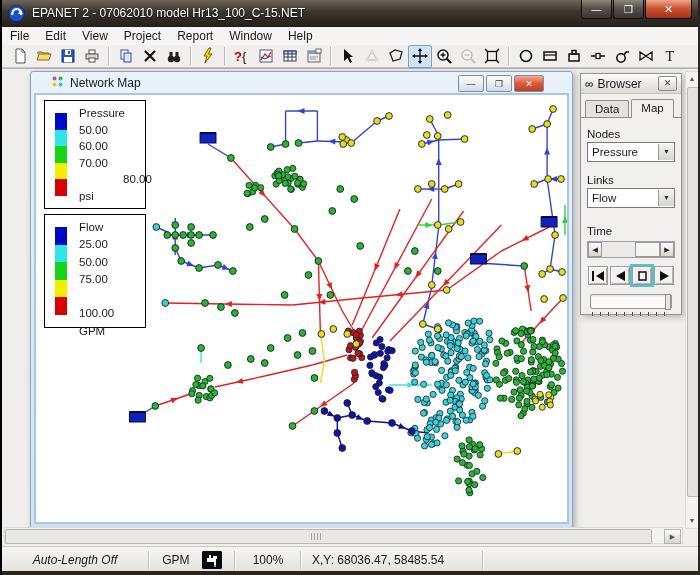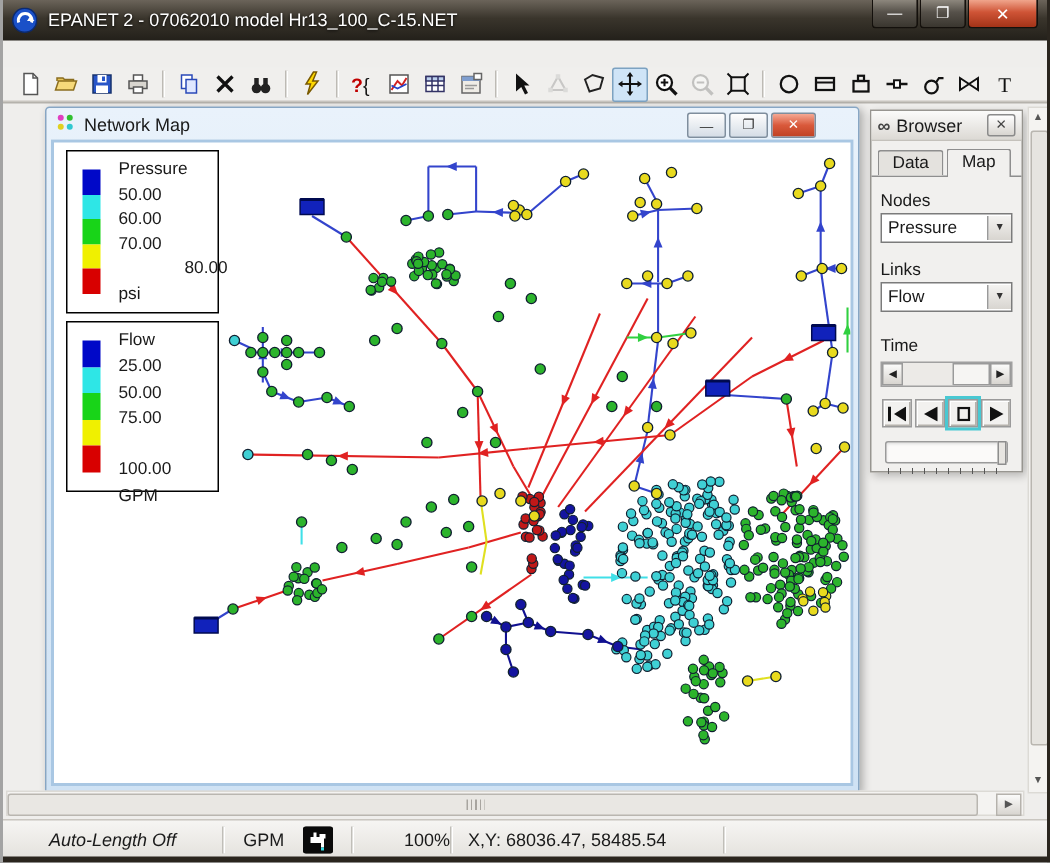--- a/index.html
+++ b/index.html
@@ -1,18 +1,18 @@
 <!DOCTYPE html>
 <html><head>
 <meta charset="utf-8">
 <style>
   html,body{margin:0;padding:0;background:#555;}
   .app{position:relative;width:700px;height:575px;background:#efeeec;overflow:hidden;
        font-family:"Liberation Sans","DejaVu Sans",sans-serif;font-size:12px;color:#1a1a1a;
-       border-left:2px solid #a3a3a3;border-right:2px solid #2a251e;box-sizing:border-box;}
+       border-left:2px solid #000000;border-right:2px solid #2a251e;box-sizing:border-box;}
   
   .titlebar{position:absolute;left:0;top:0;width:100%;height:27px;
     background:linear-gradient(180deg,#6b645a,#3a352c 45%,#23201a);color:#fff;}
   .titlebar .appicon{position:absolute;left:6px;top:5px;width:17px;height:17px;}
   .titlebar .tb-text{position:absolute;left:30px;top:6px;font-size:12px;text-shadow:0 1px 2px #000;}
   .winbtns{position:absolute;right:6px;top:0;display:flex;}
   .winbtn{width:29px;height:18px;border:1px solid #14100c;border-top:none;
     background:linear-gradient(#8d877d,#56514a 45%,#3a362f);color:#fff;
     display:flex;align-items:center;justify-content:center;font-size:10px;
     border-radius:0 0 3px 3px;margin-left:1px;}
@@ -29,21 +29,21 @@
   .tbtn{width:22px;height:21px;display:flex;align-items:center;justify-content:center;border:1px solid transparent;border-radius:2px;}
   .tbtn.pressed{background:#cfe4f7;border:1px solid #7da2c1;}
   .tbtn.disabled{opacity:.38;filter:grayscale(1);}
   .tbtn svg{display:block;}
   
   .mdi{position:absolute;left:0;top:68px;width:100%;height:478px;background:#efeeec;border-top:1px solid #b5b2ac;}
   
   .map-window{position:absolute;left:28px;top:2px;width:541px;height:455px;
      background:linear-gradient(#e9f2fb,#cfe2f4);border:1px solid #87a6c4;border-radius:3px 3px 0 0;
      box-shadow:2px 2px 6px rgba(0,0,0,.28);}
-  .mw-title{position:absolute;left:0;top:0;right:0;height:21px;display:flex;align-items:center;padding-left:6px;}
+  .mw-title{position:absolute;left:0;top:0;right:0;height:21px;display:flex;align-items:center;padding-left:20px;}
   .mw-title .mw-text{margin-left:6px;}
   .mw-btns{position:absolute;right:28px;top:3px;display:flex;}
   .mwbtn{width:24px;height:15px;border:1px solid #7f8e9d;border-radius:2px;margin-left:2px;
      background:linear-gradient(#fdfdfd,#d5dde6);display:flex;align-items:center;justify-content:center;
      font-size:9px;color:#333;}
   .mwbtn.close{width:28px;background:linear-gradient(#f5a893,#d9593b 50%,#c04223);color:#fff;font-weight:bold;}
   .mw-client{position:absolute;left:3px;right:3px;top:21px;bottom:3px;background:#fff;
      border:2px solid #a9c7e3;box-sizing:border-box;overflow:hidden;}
   .mapsvg{position:absolute;left:0;top:0;width:100%;height:100%;}
   
@@ -96,21 +96,21 @@
   .hs-thumb{position:absolute;left:0;top:1px;width:645px;height:13px;background:#e9e7e3;border:1px solid #b9b6b0;border-radius:2px;}
   .hs-grip{position:absolute;left:305px;top:3px;width:12px;height:7px;
      background:repeating-linear-gradient(90deg,#a8a5a0 0 1px,transparent 1px 3px);}
   .hs-right{position:absolute;right:1px;top:1px;width:15px;height:13px;background:linear-gradient(#fbfbfa,#d8d5d0);
      border:1px solid #b5b2ac;font-size:7px;color:#555;text-align:center;line-height:13px;}
   
   .statusbar{position:absolute;left:0;top:546px;width:100%;height:25px;
      background:linear-gradient(#f6f5f3,#e4e2dd);border-top:1px solid #c9c6c0;display:flex;align-items:center;}
   .sb-sep{width:1px;height:18px;background:#c0beb8;border-right:1px solid #fff;}
   .sb-panel{display:flex;align-items:center;justify-content:center;height:100%;}
-  .sb-p1{width:146px;font-style:italic;} .sb-p2{width:84px;justify-content:space-evenly;} .sb-p3{width:64px;justify-content:flex-end;} 
+  .sb-p1{width:146px;font-style:italic;} .sb-p2{width:84px;justify-content:space-evenly;} .sb-p3{width:64px;} 
   .sb-p4{width:170px;justify-content:flex-start;padding-left:10px;}
   .faucet{width:20px;height:18px;background:#0a0a0a;border-radius:2px;}
   .bottomedge{position:absolute;left:0;bottom:0;width:100%;height:4px;background:#2a251e;}
 </style>
 </head>
 <body>
 
 <div class="app">
 
   <div class="titlebar">
@@ -122,20 +122,29 @@
         </svg>
     </span>
     <span class="tb-text">EPANET 2 - 07062010 model Hr13_100_C-15.NET</span>
     <span class="winbtns">
       <span class="winbtn">—</span>
       <span class="winbtn">❐</span>
       <span class="winbtn close">✕</span>
     </span>
   </div>
 
+  <div class="menubar" id="menubar">
+      <span class="menuitem">File</span>
+      <span class="menuitem">Edit</span>
+      <span class="menuitem">View</span>
+      <span class="menuitem">Project</span>
+      <span class="menuitem">Report</span>
+      <span class="menuitem">Window</span>
+      <span class="menuitem">Help</span>
+    </div>
 
   <div class="toolbar" id="toolbar">
       <span class="tgroup">
         <span class="tbtn">
           <svg width="18" height="18">
             <path d="M5 2 h6 l3 3 v11 h-9 z" fill="#fff" stroke="#555"></path>
             <path d="M11 2 v3 h3" fill="none" stroke="#555"></path>
           </svg>
         </span>
         <span class="tbtn">

